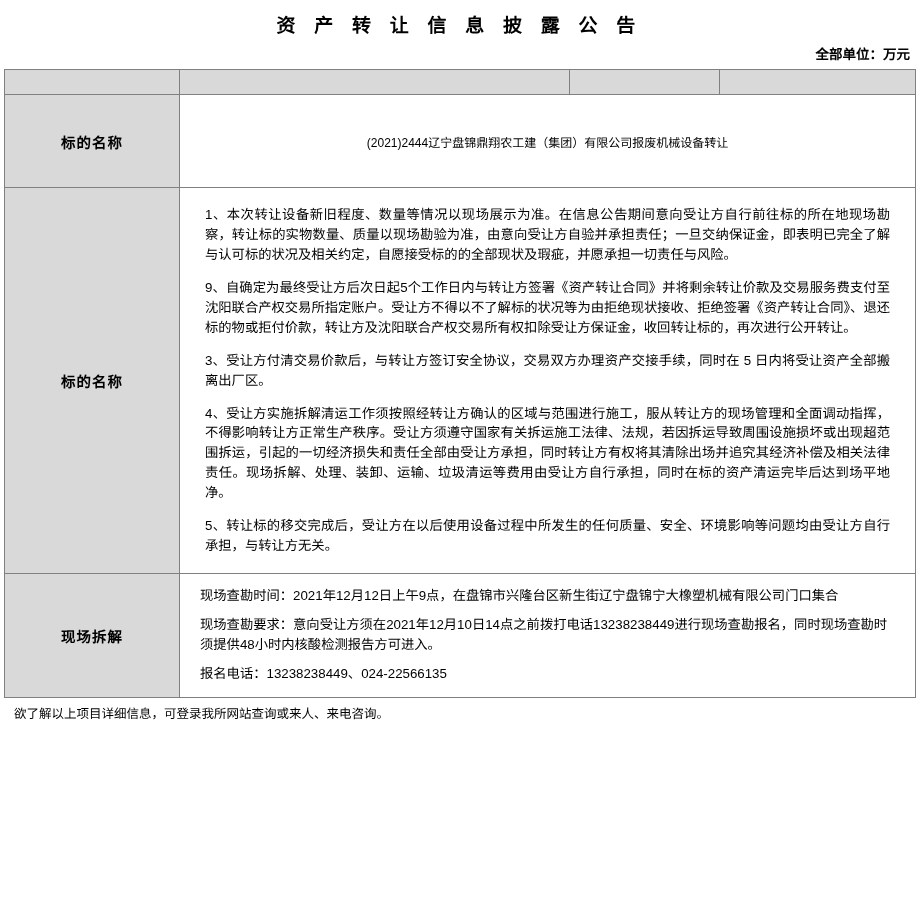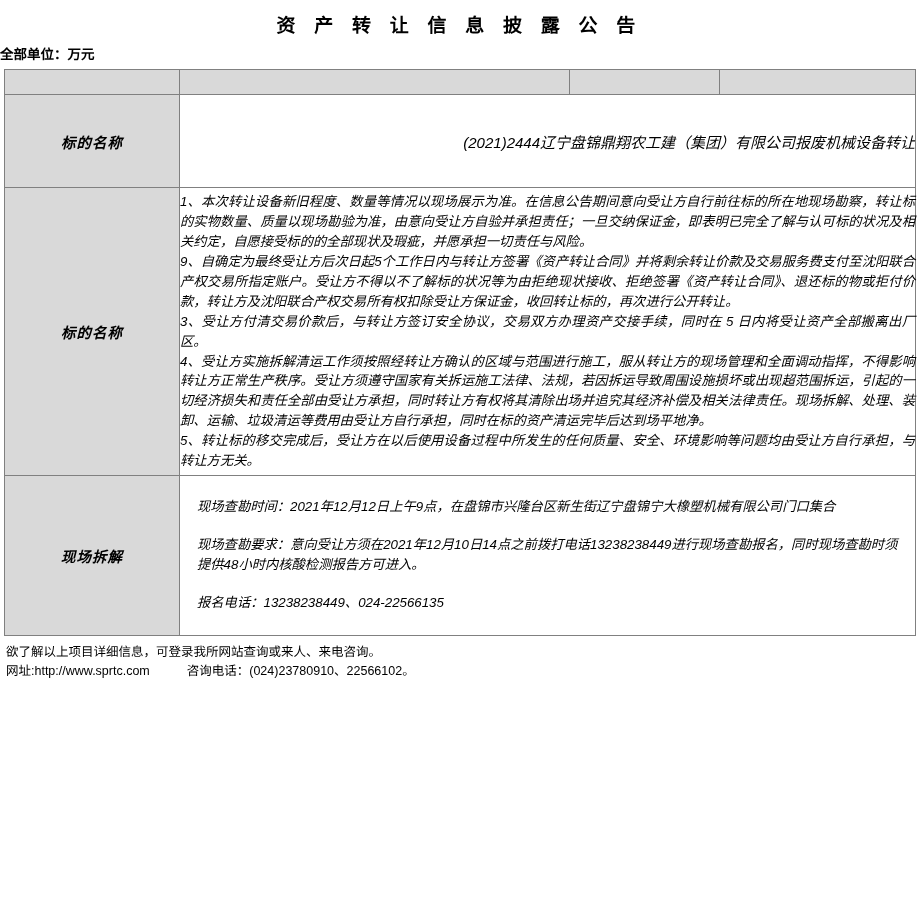--- a/index.html
+++ b/index.html
@@ -24,79 +24,79 @@
   .doc-title {
     text-align: center;
     font-size: 19px;
     font-weight: bold;
     letter-spacing: 7px;
     padding-top: 10px;
     padding-bottom: 6px;
     font-family: "Liberation Serif", "DejaVu Serif", serif;
   }
   .unit-line {
+    text-align: right;
     font-weight: bold;
     font-size: 13.5px;
-    padding-right: 32px;
+    padding-right: 9px;
     padding-bottom: 6px;
   }
   table.main {
     border-collapse: collapse;
     width: 911px;
     margin: 0 4px;
     table-layout: fixed;
   }
   table.main td {
     border: 1px solid #808080;
     vertical-align: middle;
-    padding: 4px 0;
-    font-style: italic;
+    padding: 4px 12px;
   }
   .hdr-row td {
     background: #d9d9d9;
     height: 16px;
     padding: 0;
   }
   .label-cell {
     background: #d9d9d9;
     text-align: center;
     font-weight: bold;
     font-size: 14.5px;
     letter-spacing: 1px;
   }
   .val-center {
     text-align: center;
     font-size: 15px;
   }
   .val-title {
-    text-align: right;
-    font-size: 15px;
+    text-align: center;
+    font-size: 12px;
   }
   .val-body {
     text-align: left;
     font-size: 13.3px;
     line-height: 1.5;
     padding: 6px 8px;
   }
   .val-body p {
-    margin: 0;
+    margin: 13px;
     text-align: justify;
   }
   .survey-cell {
     text-align: left;
     font-size: 13.3px;
     line-height: 1.55;
     padding: 8px 8px;
   }
   .survey-cell p {
-    margin: 17px;
+    margin: 8px;
   }
   .footer {
     margin-top: 7px;
-    padding-left: 6px;
+    padding-left: 14px;
     font-size: 12.5px;
     line-height: 1.55;
   }
   .footer p { margin: 0; }
   .footer .row-2 { }
   .footer .sp { display: inline-block; width: 30px; }
 </style>
 </head>
 <body>
 
@@ -145,20 +145,15 @@
           <p>现场查勘要求：意向受让方须在2021年12月10日14点之前拨打电话13238238449进行现场查勘报名，同时现场查勘时须提供48小时内核酸检测报告方可进入。</p>
           <p>报名电话：13238238449、024-22566135</p>
         </td>
       </tr>
 
     </tbody>
   </table>
 
   <div class="footer">
     <p>欲了解以上项目详细信息，可登录我所网站查询或来人、来电咨询。</p>
-    <p class="row-2">
-      <span>网址:http://www.sprtc.com</span>
-      <span class="sp"></span>
-      <span>咨询电话：(024)23780910、22566102。</span>
-    </p>
   </div>
 
 </div>
 
 </body></html>

